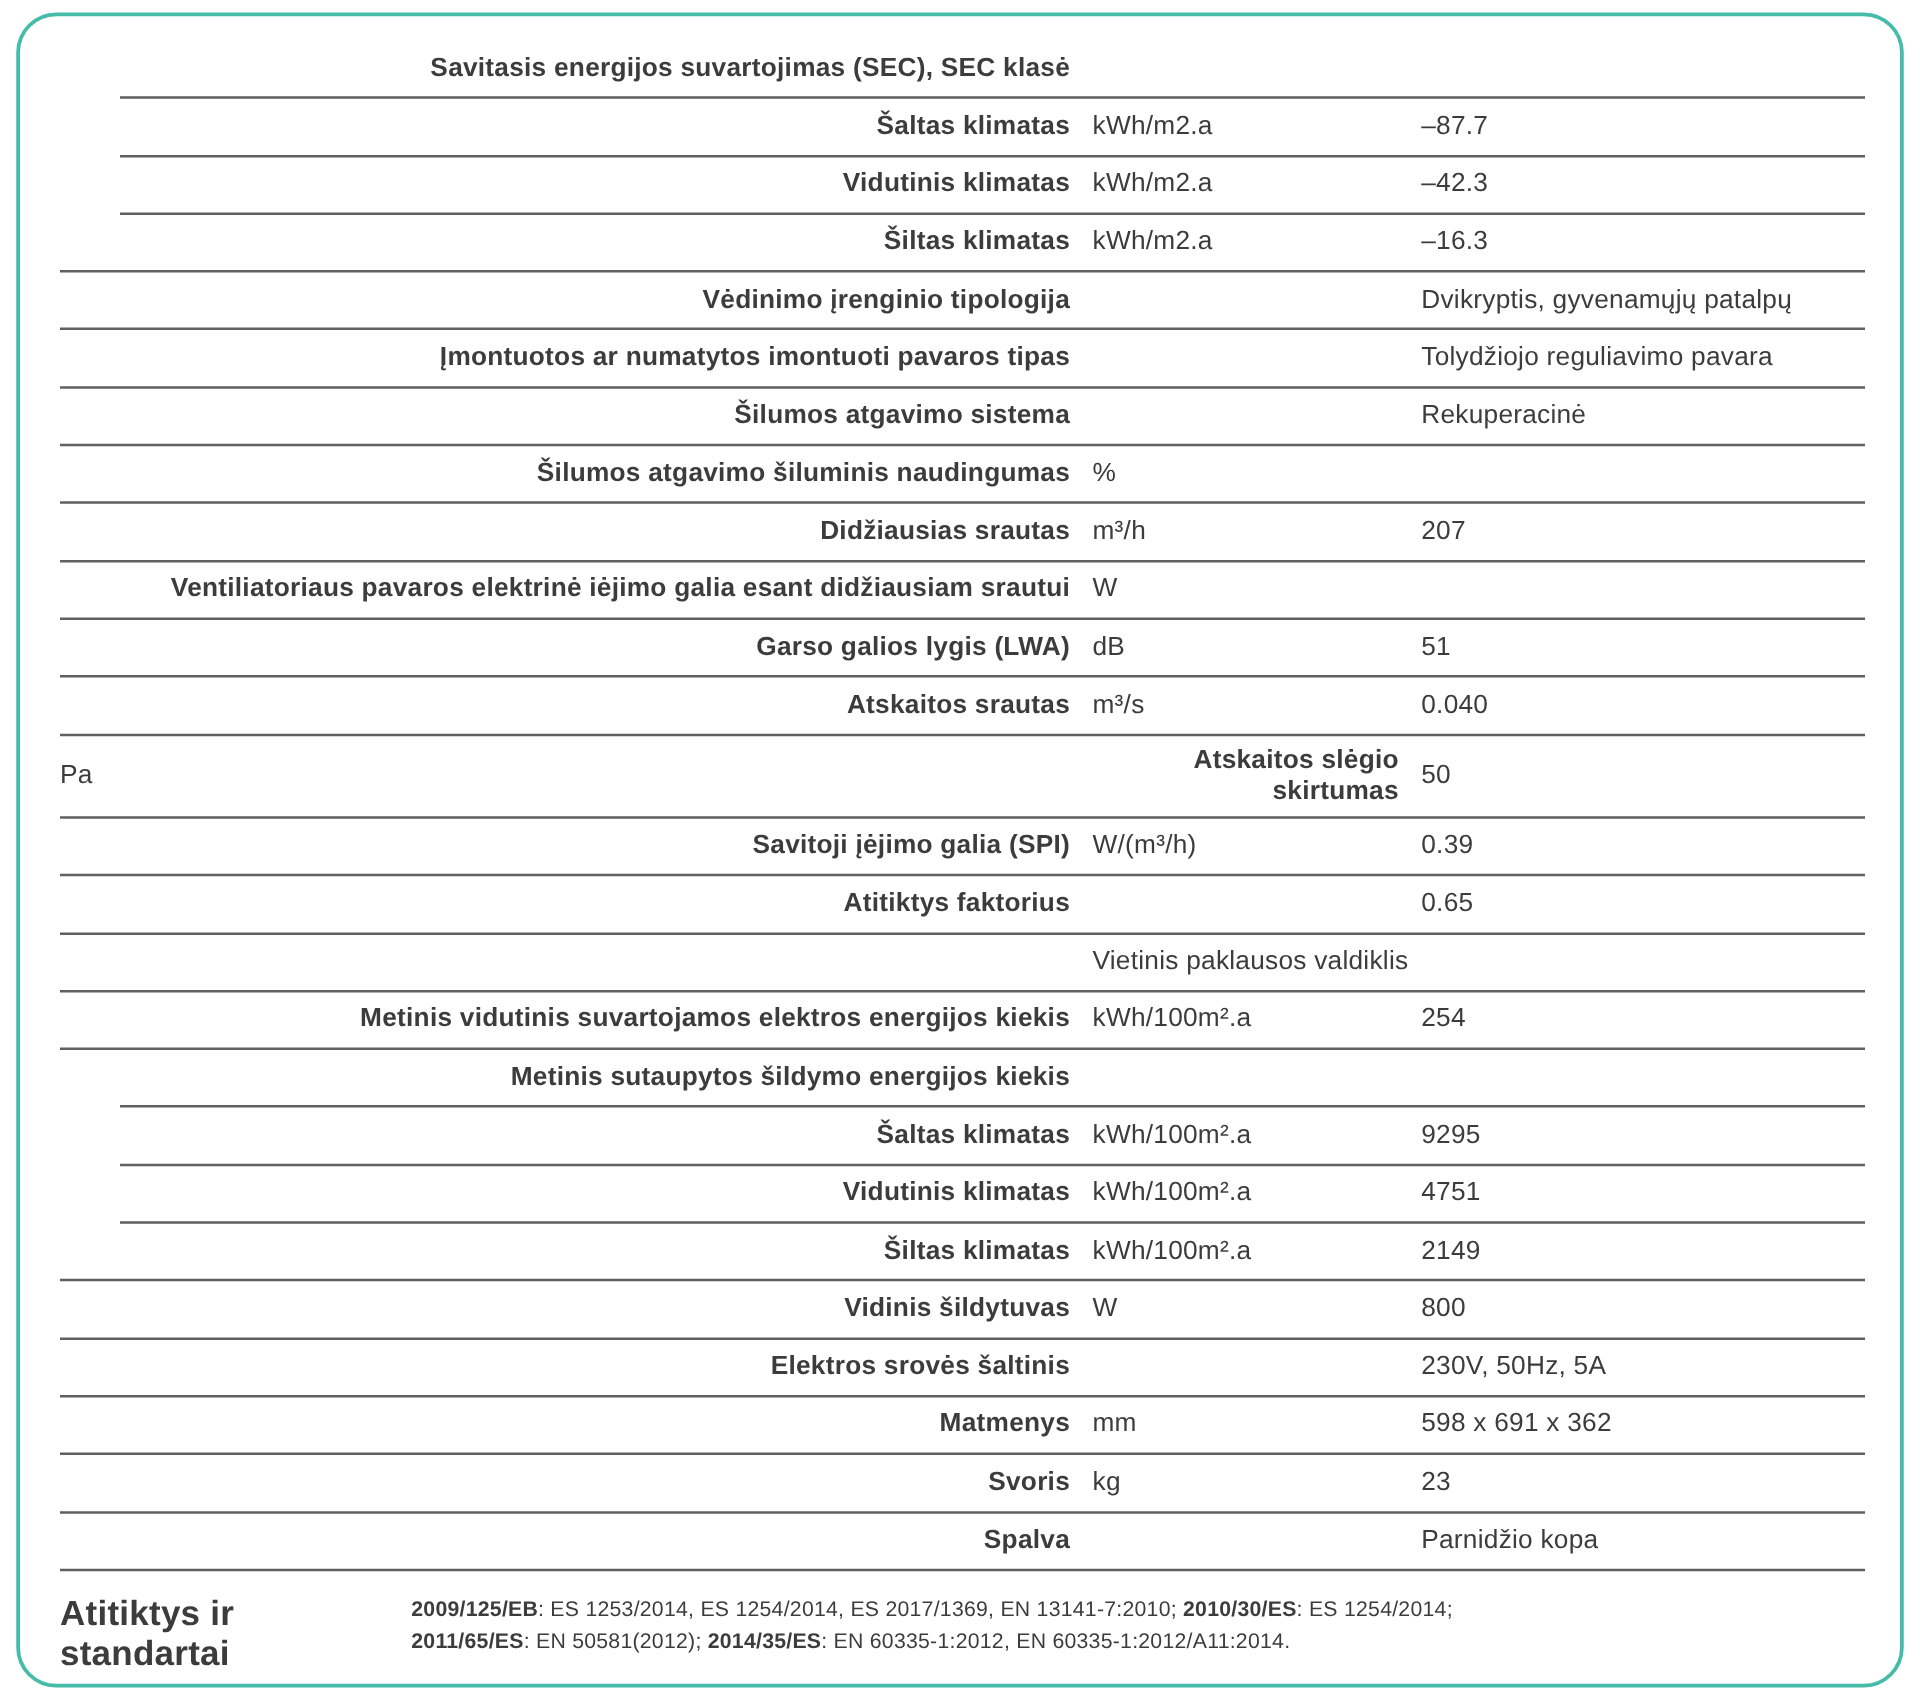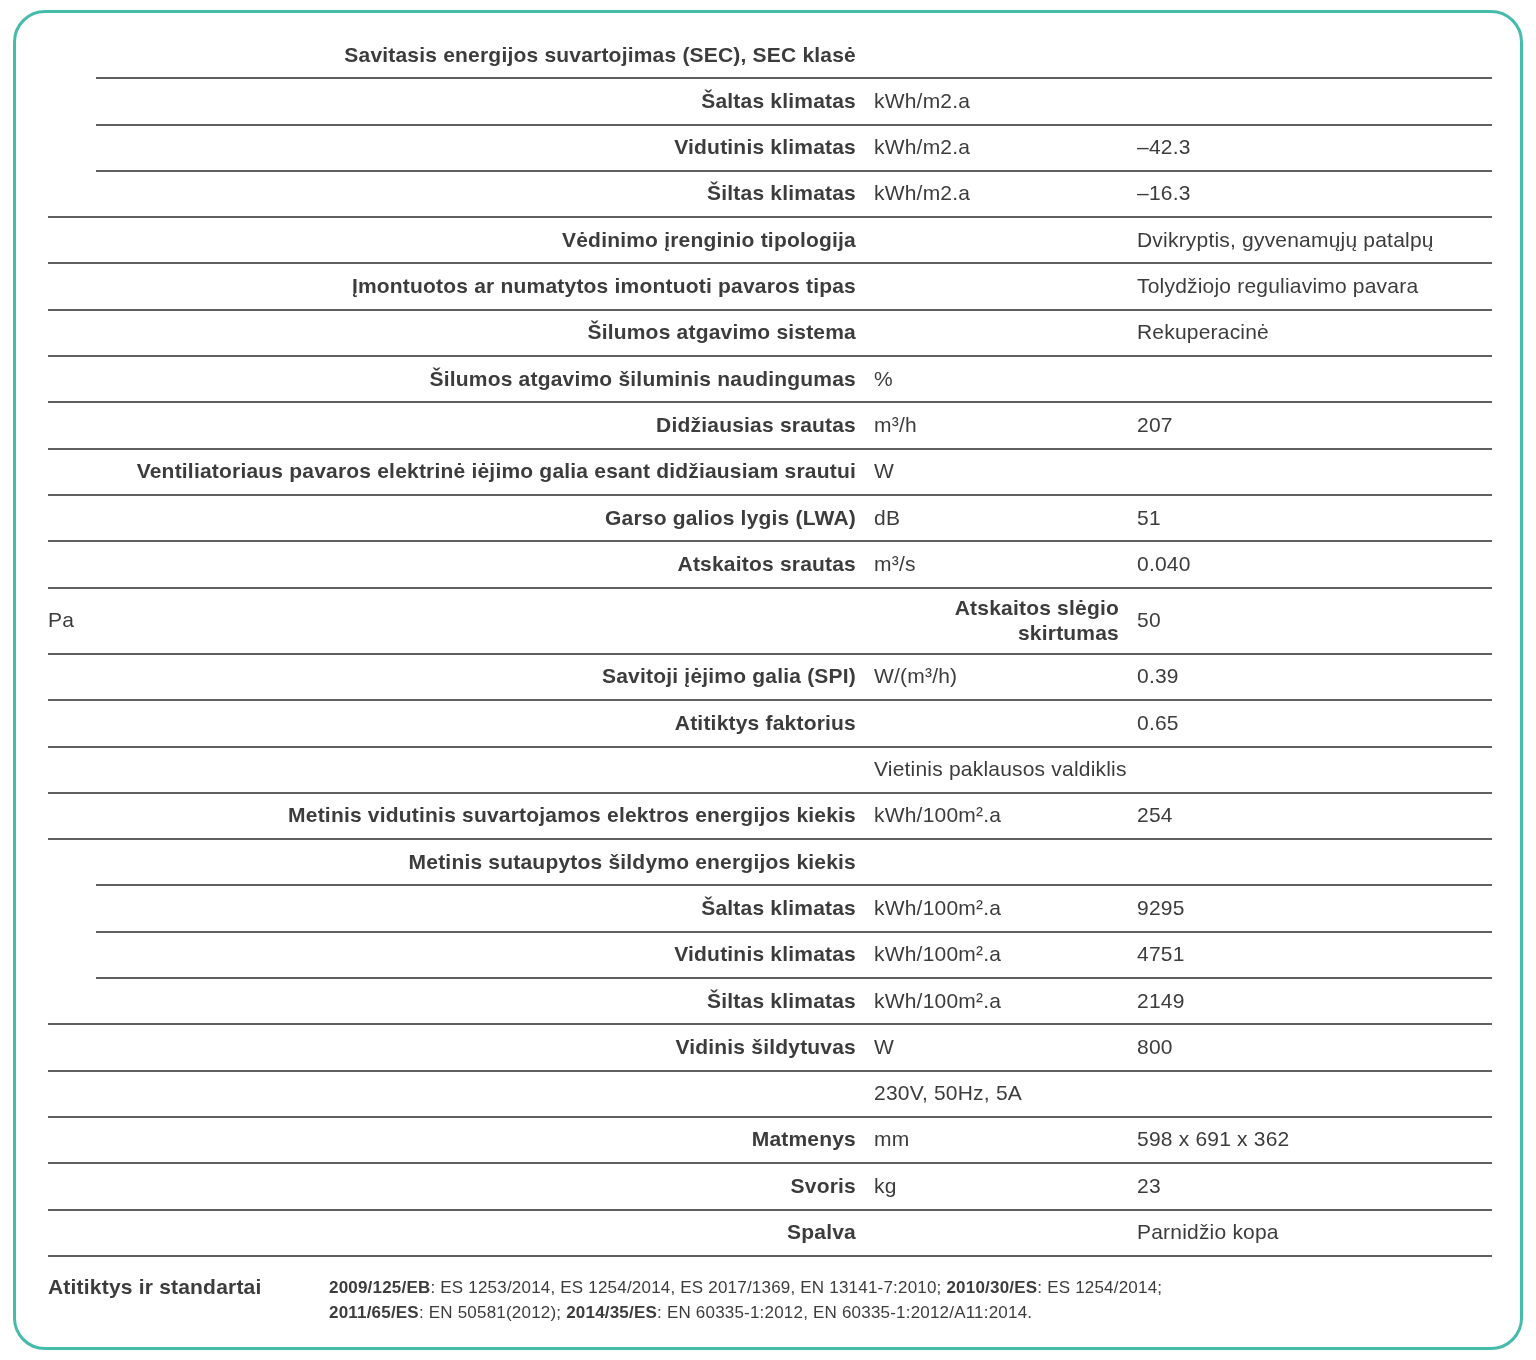--- a/index.html
+++ b/index.html
@@ -61,21 +61,21 @@
     padding: 20px 0 14px 0;
   }
   .compliance::before {
     content: "";
     position: absolute;
     top: 0; left: 0; right: 0;
     height: 2px;
     background: #606060;
   }
   .compliance .c-label {
-    font-size: 21px;
+    font-size: 28px;
     font-weight: 700;
     color: #3c3c3c;
     letter-spacing: 0.2px;
   }
   .compliance .c-text {
     font-size: 17px;
     font-weight: 400;
     color: #3c3c3c;
     letter-spacing: 0.2px;
     line-height: 1.5;
@@ -88,20 +88,21 @@
 <div class="frame">
   <div class="rows">
       <div class="row sep-none">
         <div class="cell label">Savitasis energijos suvartojimas (SEC), SEC klasė</div>
         <div class="cell unit"></div>
         <div class="cell value"></div>
       </div>
       <div class="row sep-indent">
         <div class="cell label indent">Šaltas klimatas</div>
         <div class="cell unit">kWh/m2.a</div>
+        <div class="cell value">–87.7</div>
       </div>
       <div class="row sep-indent">
         <div class="cell label indent">Vidutinis klimatas</div>
         <div class="cell unit">kWh/m2.a</div>
         <div class="cell value">–42.3</div>
       </div>
       <div class="row sep-indent">
         <div class="cell label indent">Šiltas klimatas</div>
         <div class="cell unit">kWh/m2.a</div>
         <div class="cell value">–16.3</div>
@@ -187,20 +188,21 @@
         <div class="cell label indent">Šiltas klimatas</div>
         <div class="cell unit">kWh/100m².a</div>
         <div class="cell value">2149</div>
       </div>
       <div class="row">
         <div class="cell label">Vidinis šildytuvas</div>
         <div class="cell unit">W</div>
         <div class="cell value">800</div>
       </div>
       <div class="row">
+        <div class="cell label">Elektros srovės šaltinis</div>
         <div class="cell unit"></div>
         <div class="cell value">230V, 50Hz, 5A</div>
       </div>
       <div class="row">
         <div class="cell label">Matmenys</div>
         <div class="cell unit">mm</div>
         <div class="cell value">598 x 691 x 362</div>
       </div>
       <div class="row">
         <div class="cell label">Svoris</div>

